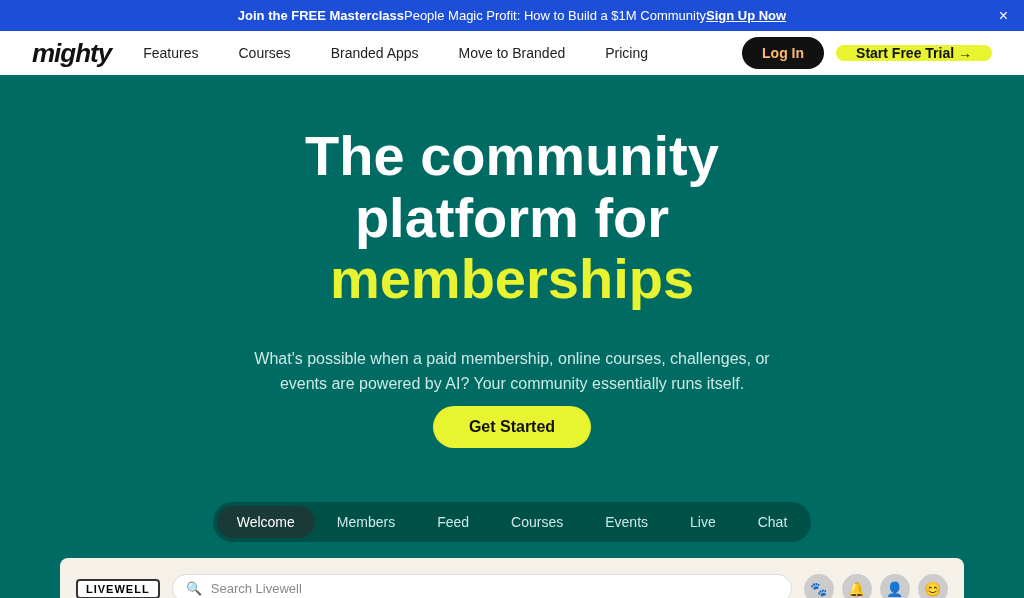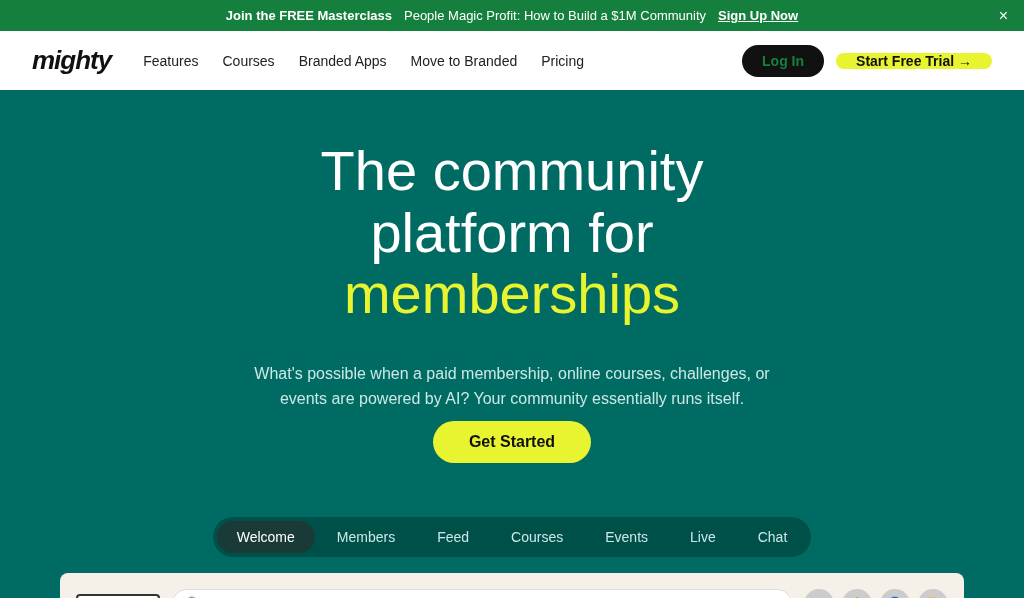--- a/index.html
+++ b/index.html
@@ -1,25 +1,24 @@
 <!DOCTYPE html>
 <html><head>
   <meta charset="utf-8">
   <style>
     * { margin: 0; padding: 0; box-sizing: border-box; }
     body { font-family: -apple-system, BlinkMacSystemFont, 'Segoe UI', sans-serif; width: 1024px; height: 598px; overflow: hidden; background: #006b63; }
 
     
     .top-banner {
-      background: #15803d;
+      background: #1d4ed8;
       color: #fff;
       display: flex;
       align-items: center;
       justify-content: center;
-      gap: 12px;
       padding: 8px 16px;
       font-size: 13px;
       position: relative;
     }
     .top-banner .banner-title { font-weight: 700; }
     .top-banner .banner-link {
       color: #fff;
       text-decoration: underline;
       font-weight: 600;
       cursor: pointer;
@@ -33,50 +32,50 @@
       font-size: 16px;
       cursor: pointer;
     }
 
     
     .navbar {
       background: #fff;
       display: flex;
       align-items: center;
       padding: 0 32px;
-      height: 59px;
+      height: 44px;
       gap: 32px;
     }
     .navbar .logo {
       font-size: 26px;
       font-weight: 800;
       color: #111;
       letter-spacing: -1px;
       font-style: italic;
     }
     .navbar .nav-links {
       display: flex;
-      gap: 24px;
+      gap: 40px;
       list-style: none;
       flex: 1;
     }
     .navbar .nav-links li a {
       text-decoration: none;
       color: #222;
       font-size: 14px;
       font-weight: 500;
     }
     .navbar .nav-actions {
       display: flex;
       align-items: center;
       gap: 12px;
     }
     .btn-login {
       background: #111;
-      color: #15803d;
+      color: #fdba74;
       border: none;
       border-radius: 24px;
       padding: 8px 20px;
       font-size: 14px;
       font-weight: 600;
       cursor: pointer;
     }
     .btn-trial {
       background: #e8f430;
       color: #111;
@@ -92,21 +91,21 @@
     }
 
     
     .hero {
       background: #006b63;
       text-align: center;
       padding: 50px 32px 30px;
     }
     .hero h1 {
       font-size: 56px;
-      font-weight: 400;
+      font-weight: 700;
       color: #fff;
       line-height: 1.1;
     }
     .hero h1 .highlight {
       color: #e8f430;
     }
     .hero p {
       color: #cce8e6;
       font-size: 16px;
       max-width: 540px;

